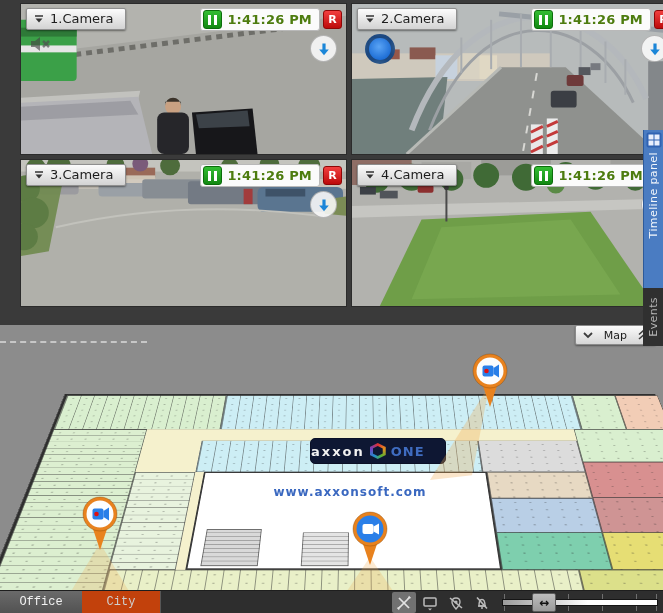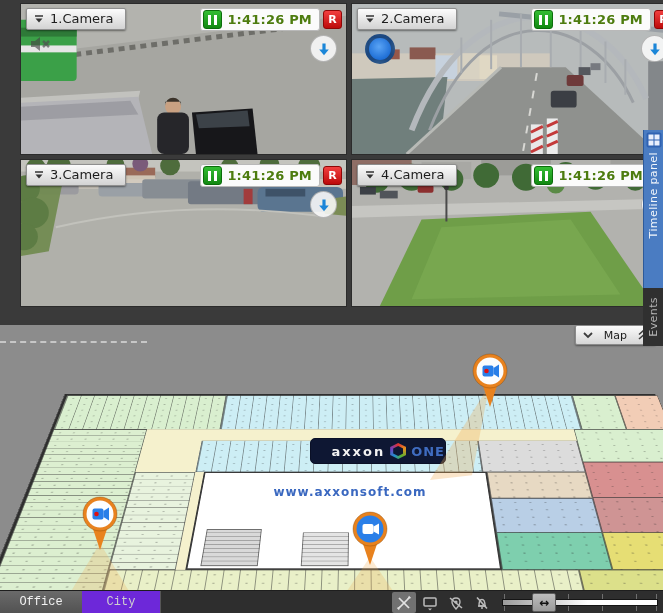--- a/index.html
+++ b/index.html
@@ -88,21 +88,21 @@
   }
   .room { position:absolute; border:1px solid rgba(52,52,52,.65); }
   .dots { background-image:radial-gradient(circle, rgba(40,40,40,.28) 1px, transparent 1.3px); background-size:17px 12px; }
   .courtyard { position:absolute; background:#fff; border:2px solid #3a3a3a; }
   .hatch { background-image:repeating-linear-gradient(0deg, rgba(60,60,60,.5) 0 1px, transparent 1px 6px); }
   #plan-dash { position:absolute; top:16px; left:0; width:147px; border-top:2px dashed #d2d2d2; opacity:.85; z-index:2; }
 
   .logo-badge {
     position:absolute; left:310px; top:113px; width:136px; height:26px; z-index:10;
     background:#0e1733; border-radius:5px; border:1px solid #0a1026;
-    display:flex; align-items:center; justify-content:flex-end; gap:5px;
+    display:flex; align-items:center; justify-content:flex-start; gap:5px;
   }
   .logo-axxon { color:#f2f2f2; font-size:13px; font-weight:bold; letter-spacing:2px; }
   .logo-one { color:#3f6cc0; font-size:13px; font-weight:bold; letter-spacing:1px; }
   .logo-hex {
     width:16px; height:16px;
     clip-path:polygon(50% 0,100% 25%,100% 75%,50% 100%,0 75%,0 25%);
     background:conic-gradient(#e03030,#e09020,#58b030,#2090d0,#7040c0,#e03030);
     display:flex; align-items:center; justify-content:center;
   }
   .logo-hex i {
@@ -127,21 +127,21 @@
   }
 
   
   #bottom-bar {
     position:absolute; bottom:0; left:0; width:663px; height:23px;
     background:#2e2e2e; border-top:1px solid #1e1e1e;
     display:flex; align-items:stretch;
   }
   .bbar-tab { width:80px; display:flex; align-items:center; justify-content:center; font-size:12px;font-family:Liberation Mono, monospace; }
   .bbar-tab.active { background:linear-gradient(#6a6a6a,#525252); color:#f2f2f2; }
-  .bbar-tab.inactive { background:#6d28d9; color:#cfcfcf; }
+  .bbar-tab.inactive { background:#c2410c; color:#cfcfcf; }
   .bbar-divider { width:1px; background:#565656; }
   #bbar-icons { position:absolute; left:392px; top:1px; height:21px; display:flex; gap:2px; }
   .ibtn { width:24px; height:21px; display:flex; align-items:center; justify-content:center; border-radius:2px; }
   .ibtn.active { background:#717171; }
   #zoom-slider { position:absolute; right:5px; top:1px; width:156px; height:21px; }
   #zoom-track {
     position:absolute; left:0; right:0; top:7px; height:7px;
     background:linear-gradient(90deg,#9c9c9c,#ffffff 55%); border:1px solid #151515;
   }
   .ztick { position:absolute; top:2px; width:1px; height:17px; background:#6f6f6f; }

